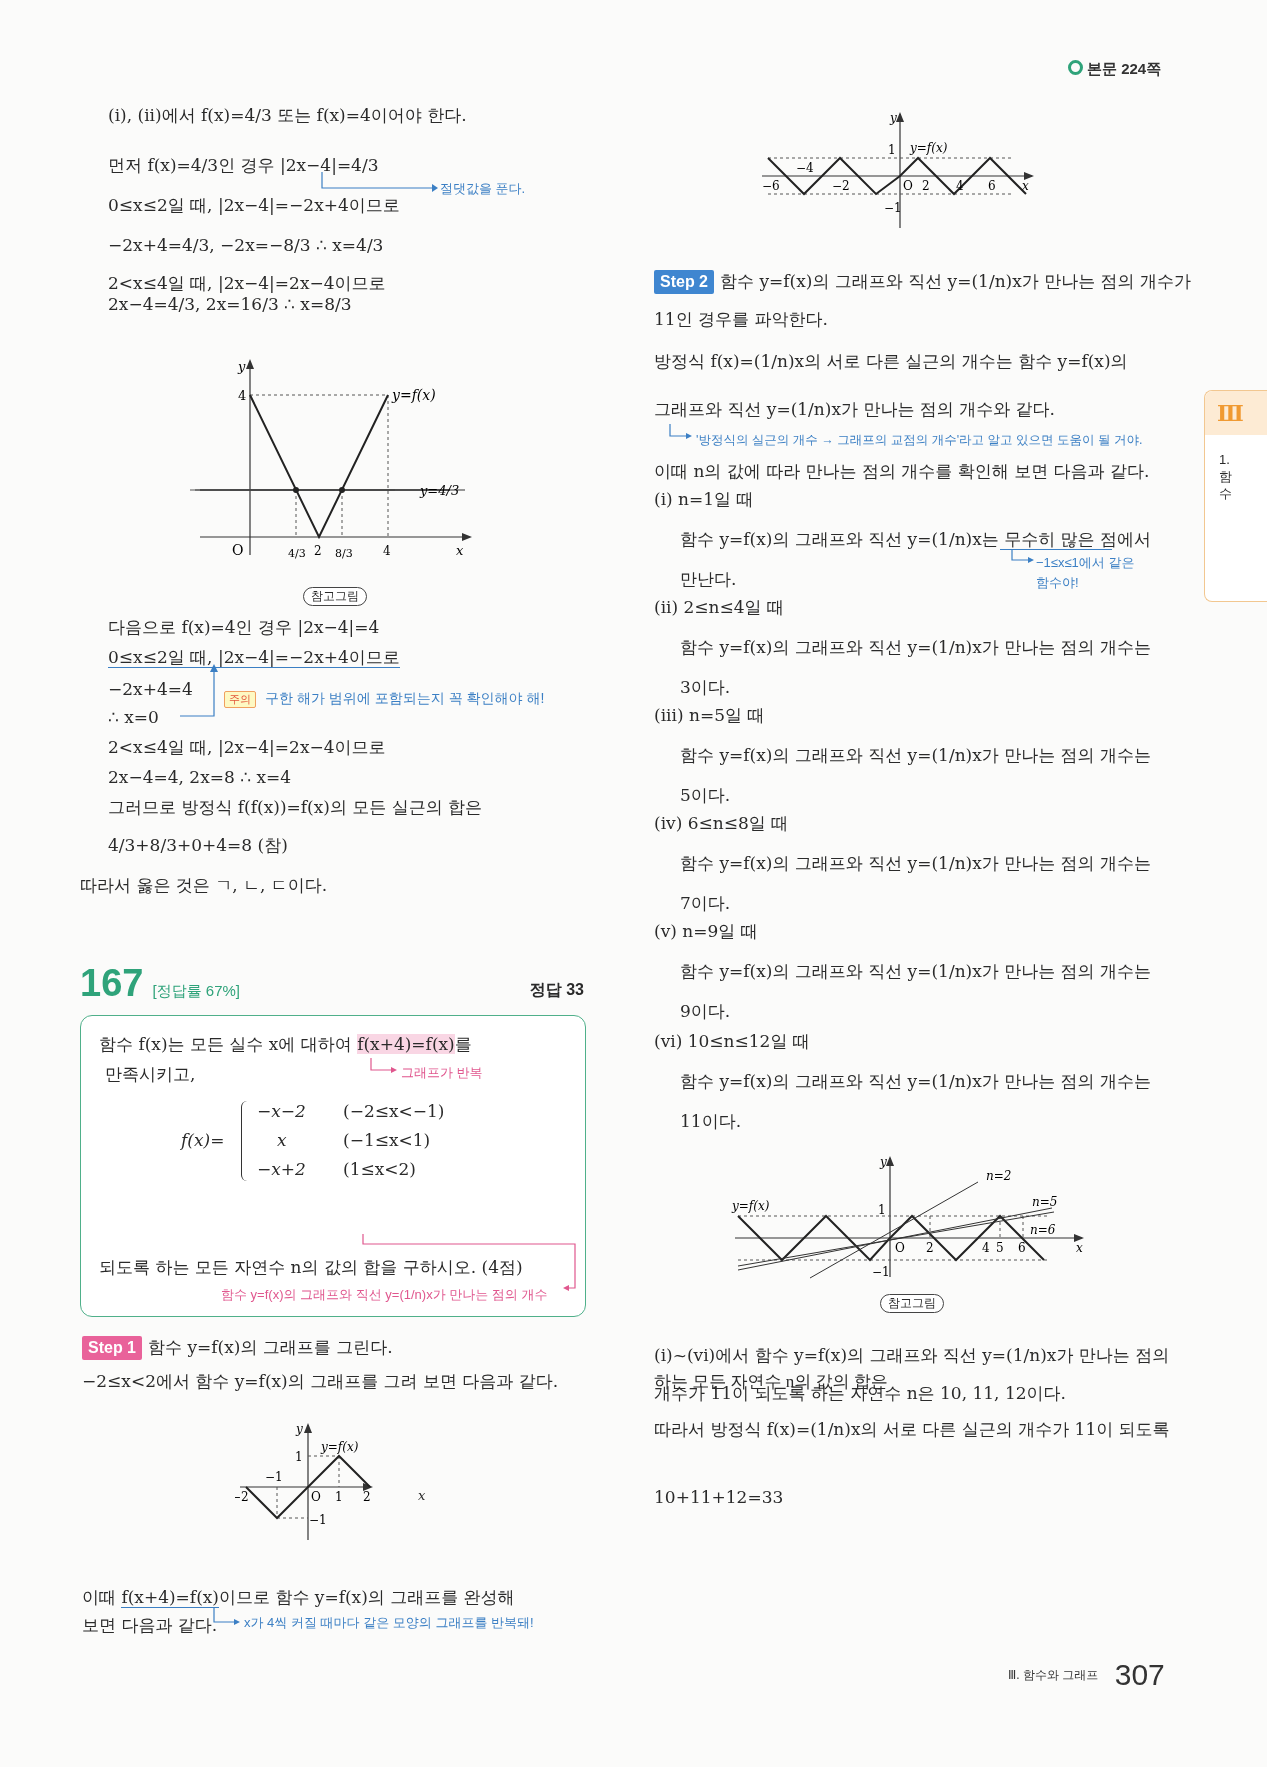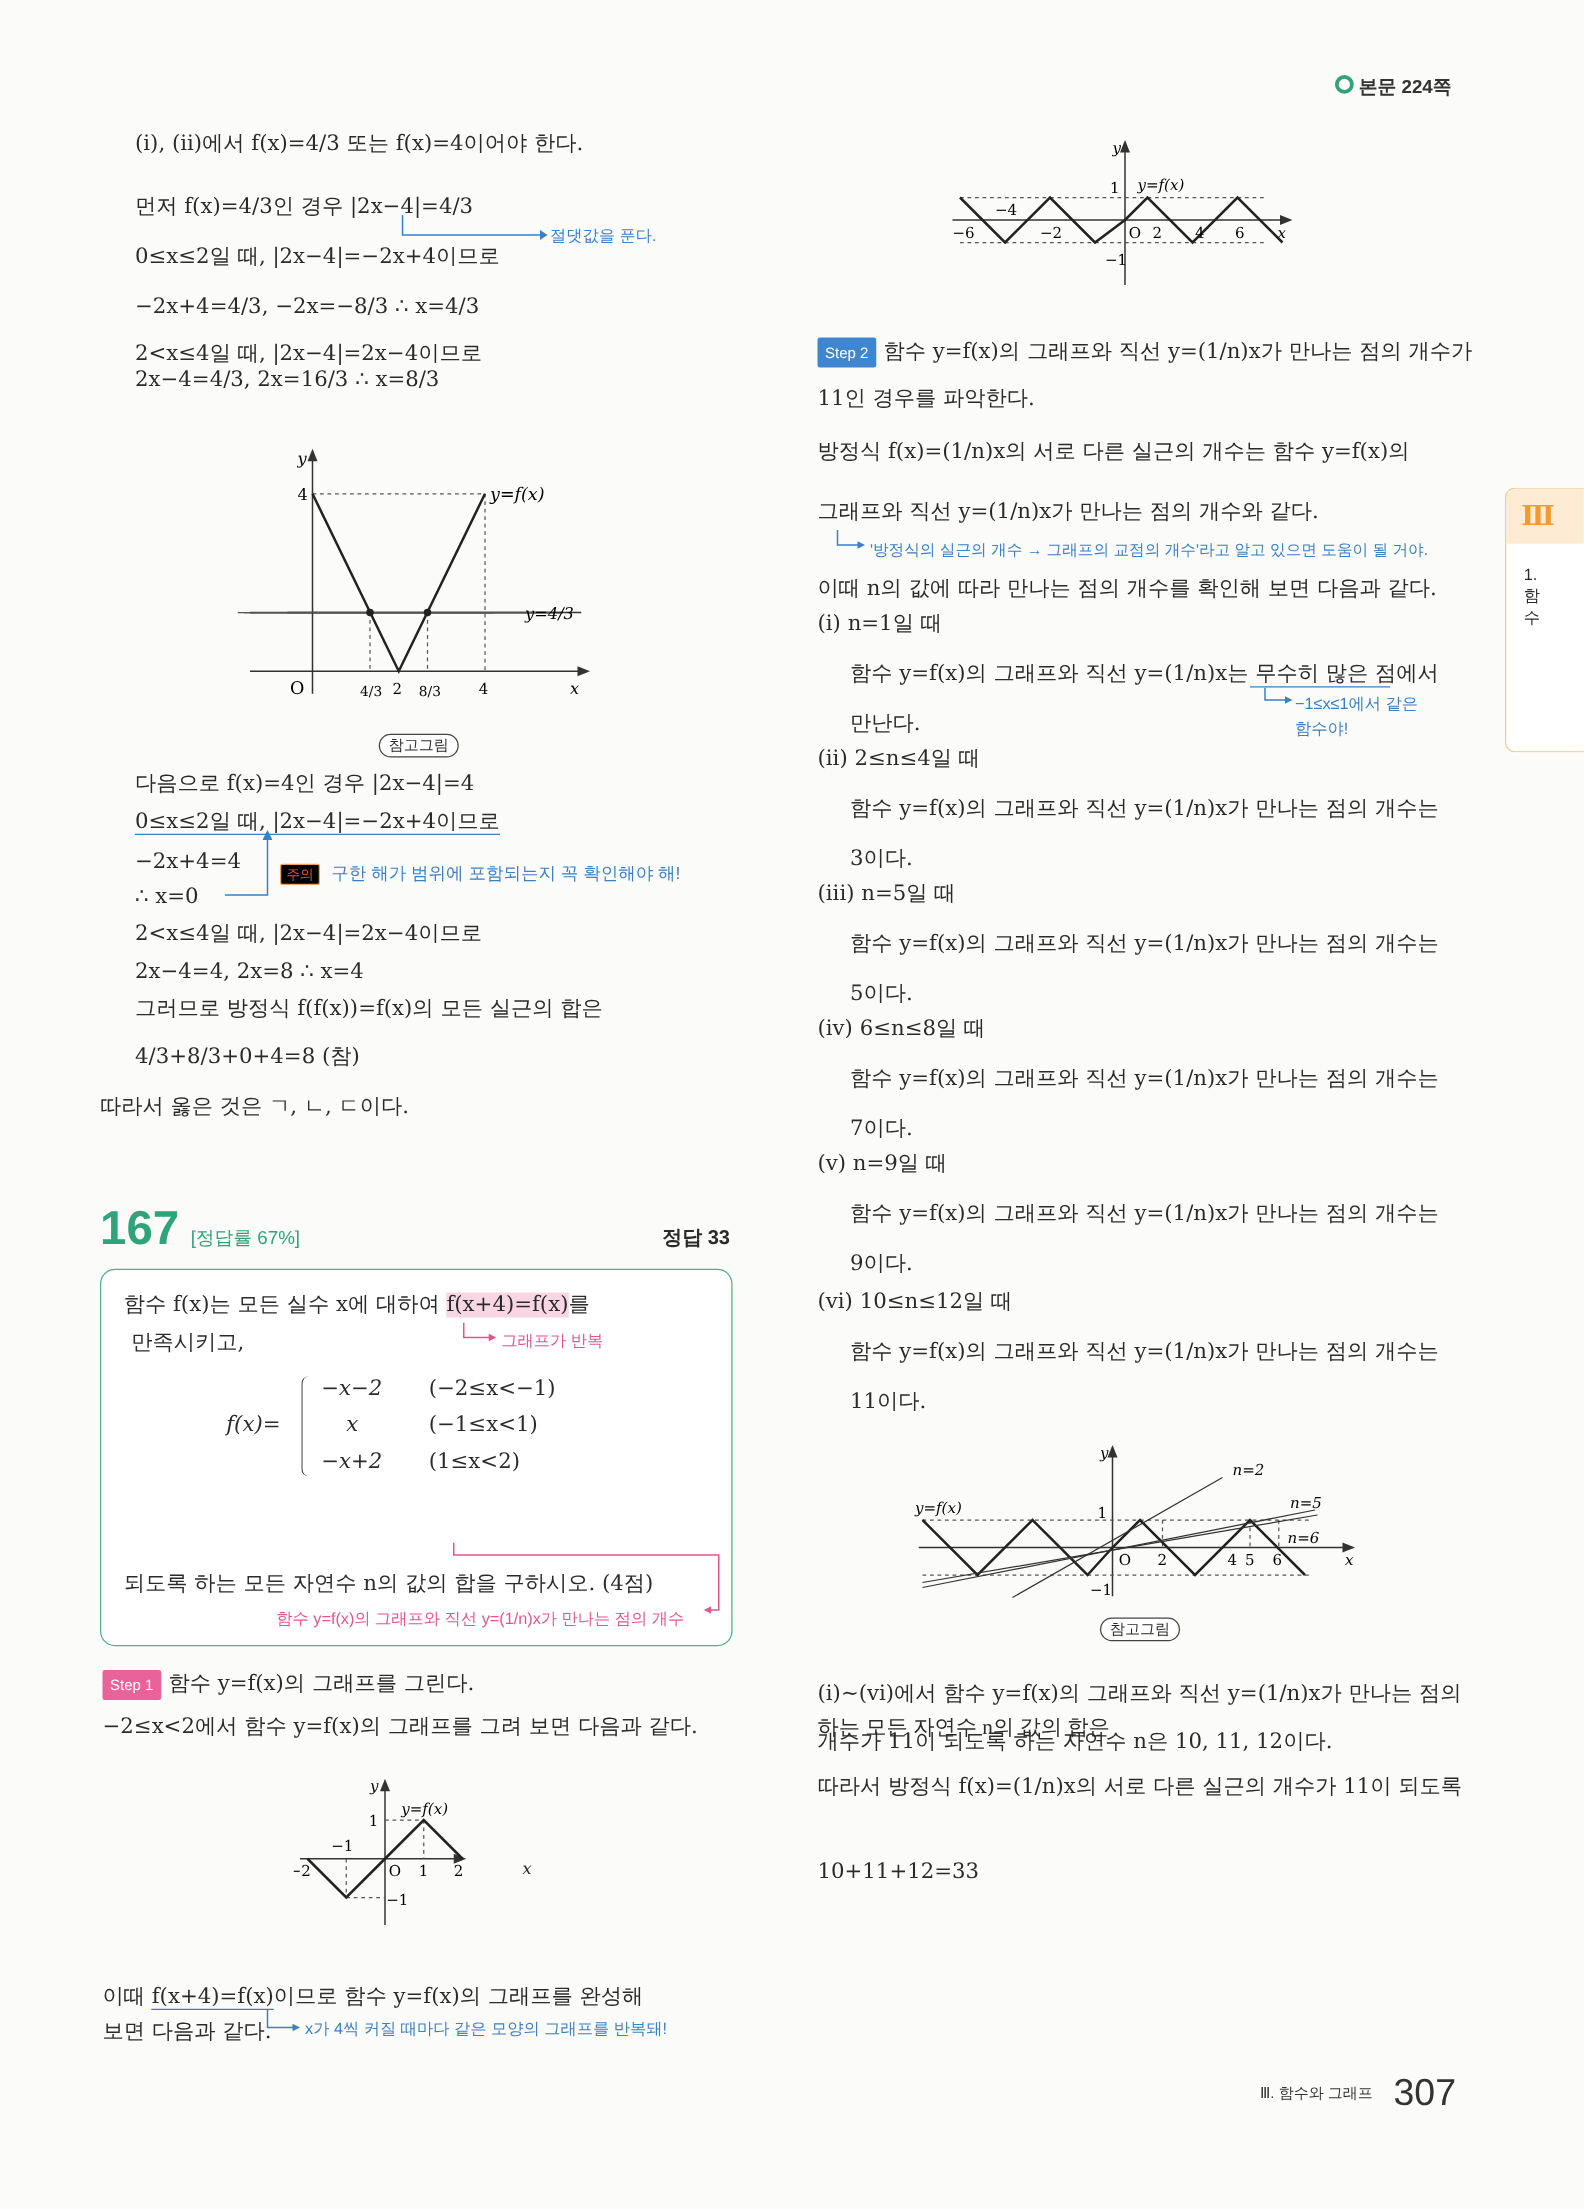--- a/index.html
+++ b/index.html
@@ -13,24 +13,24 @@
   .note-blue { color:#3b7fc4; font-family:"Liberation Sans","DejaVu Sans",sans-serif; font-size:13px; }
   .note-pink { color:#e0578e; font-family:"Liberation Sans","DejaVu Sans",sans-serif; font-size:13px; }
   .hl-pink { background:#f9d6e4; }
   .ul { border-bottom:1.5px solid #3b7fc4; }
   .ref-tag {
     border:1.3px solid #444; border-radius:10px; padding:0 7px; font-size:12px;
     font-family:"Liberation Sans","DejaVu Sans",sans-serif; background:#fff;
   }
   .step-badge {
     display:inline-block; color:#fff; font-family:"Liberation Sans","DejaVu Sans",sans-serif;
-    font-size:12px; font-weight:normal; padding:1px 6px; border-radius:2px; margin-right:6px;
+    font-size:16px; font-weight:bold; padding:1px 6px; border-radius:2px; margin-right:6px;
   }
   .warn-badge {
-    display:inline-block; background:#000000; border:1px solid #f0a060; color:#e2553a;
+    display:inline-block; background:#fef9c3; border:1px solid #f0a060; color:#e2553a;
     font-family:"Liberation Sans","DejaVu Sans",sans-serif; font-size:11px; padding:0 4px; border-radius:2px;
   }
   .prob-num { color:#2fa37a; font-family:"Liberation Sans","DejaVu Sans",sans-serif; font-weight:bold; font-size:38px; }
   .prob-rate { color:#2fa37a; font-family:"Liberation Sans","DejaVu Sans",sans-serif; font-size:15px; }
   .answer { font-family:"Liberation Sans","DejaVu Sans",sans-serif; font-weight:bold; font-size:16px; }
   .problem-box {
     position:absolute; left:80px; top:1015px; width:504px; height:300px;
     border:1.6px solid #4fb08a; border-radius:12px; background:#fff;
   }
   .side-tab {

